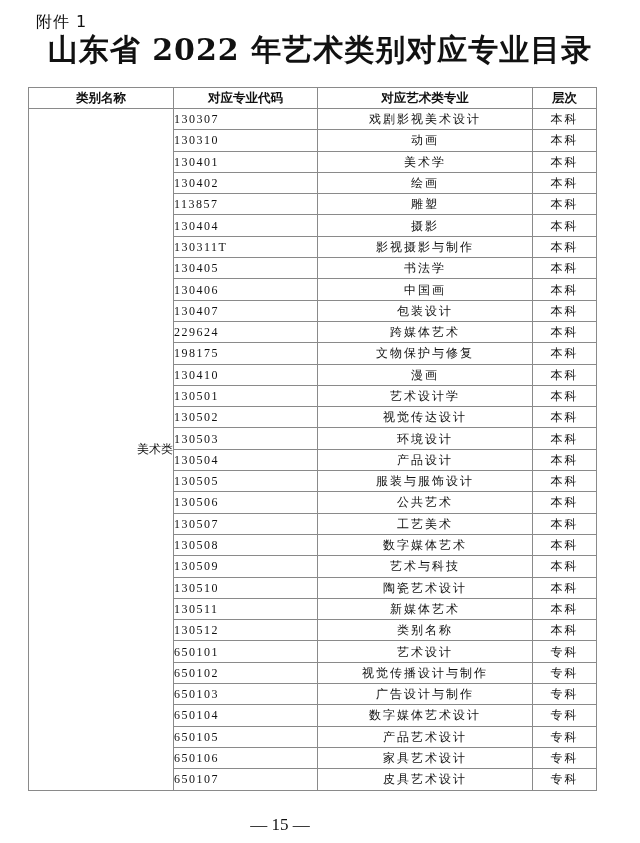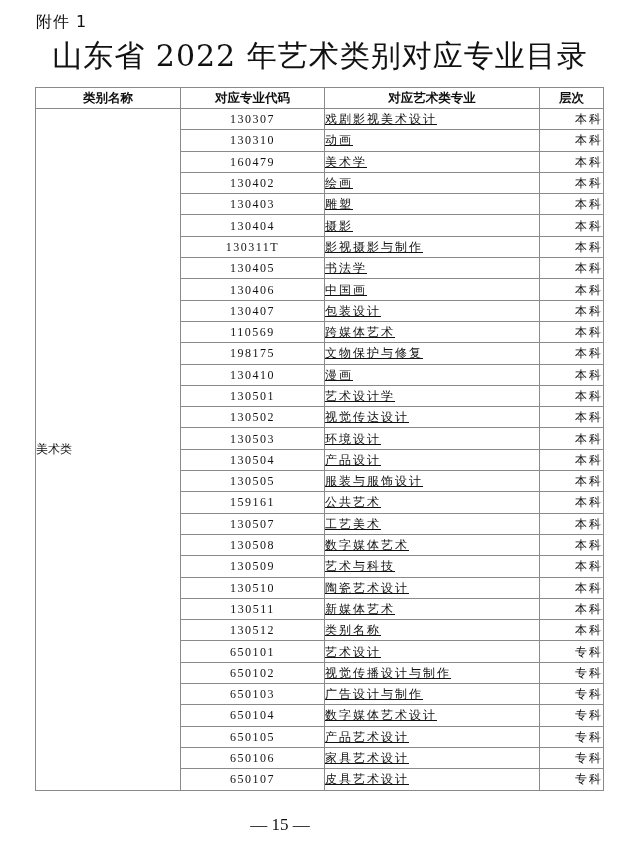--- a/index.html
+++ b/index.html
@@ -6,41 +6,41 @@
     body {
       width: 640px; height: 843px; position: relative; overflow: hidden;
       font-family: "DejaVu Serif", "Liberation Serif", serif; color: #111;
     }
     .attachment {
       position: absolute; left: 36px; top: 12px;
       font-family: "DejaVu Sans", "Liberation Sans", sans-serif;
       font-size: 16px; font-weight: normal; letter-spacing: 1px;
     }
     .title {
-      position: absolute; left: 0; width: 640px; top: 36px; text-align: center;
+      position: absolute; left: 0; width: 640px; top: 30px; text-align: center;
       font-family: "DejaVu Serif", "Liberation Serif", serif;
-      font-size: 30px; font-weight: normal; letter-spacing: 1px;
+      font-size: 30px; font-weight: bold; letter-spacing: 1px;
     }
     table.catalog {
-      position: absolute; left: 35px; top: 87px; width: 568px;
+      position: absolute; left: 28px; top: 87px; width: 568px;
       border-collapse: collapse; table-layout: fixed; padding-left: 32px;
     }
     table.catalog th, table.catalog td {
       border: 1.5px solid #8a8a8a; padding: 0; height: 20.3px;
       font-size: 12px; line-height: 20px; white-space: nowrap; overflow: hidden;
     }
     table.catalog th {
       height: 20px;
       font-family: "DejaVu Sans", "Liberation Sans", sans-serif;
       font-weight: bold; font-size: 12.5px; text-align: center;
     }
-    td.cat { text-align: left; vertical-align: middle; }
-    td.code { text-align: center; letter-spacing: 1.5px; font-family: "Liberation Serif", serif; font-size: 12.5px; }
-    td.major { text-align: left; padding-left: 8px; letter-spacing: 2px; text-decoration: underline; }
-    td.level { text-align: right; letter-spacing: 2px; }
+    td.cat { text-align: right; vertical-align: middle; }
+    td.code { letter-spacing: 1.5px; font-family: "Liberation Serif", serif; font-size: 12.5px; }
+    td.major { text-align: center; padding-left: 8px; letter-spacing: 2px; }
+    td.level { text-align: center; letter-spacing: 2px; }
     .page-number {
       position: absolute; left: 0; width: 560px; top: 815px; text-align: center;
       font-family: "Liberation Serif", "DejaVu Serif", serif; font-size: 17px;
     }
   </style>
 </head>
 <body>
 
 <div class="attachment">附件 1</div>
 <div class="title">山东省 2022 年艺术类别对应专业目录</div>
@@ -66,31 +66,31 @@
         <td class="code">130307</td>
         <td class="major">戏剧影视美术设计</td>
         <td class="level">本科</td>
       </tr>
       <tr>
         <td class="code">130310</td>
         <td class="major">动画</td>
         <td class="level">本科</td>
       </tr>
       <tr>
-        <td class="code">160479</td>
+        <td class="code">130401</td>
         <td class="major">美术学</td>
         <td class="level">本科</td>
       </tr>
       <tr>
         <td class="code">130402</td>
         <td class="major">绘画</td>
         <td class="level">本科</td>
       </tr>
       <tr>
-        <td class="code">130403</td>
+        <td class="code">113857</td>
         <td class="major">雕塑</td>
         <td class="level">本科</td>
       </tr>
       <tr>
         <td class="code">130404</td>
         <td class="major">摄影</td>
         <td class="level">本科</td>
       </tr>
       <tr>
         <td class="code">130311T</td>
@@ -106,21 +106,21 @@
         <td class="code">130406</td>
         <td class="major">中国画</td>
         <td class="level">本科</td>
       </tr>
       <tr>
         <td class="code">130407</td>
         <td class="major">包装设计</td>
         <td class="level">本科</td>
       </tr>
       <tr>
-        <td class="code">110569</td>
+        <td class="code">229624</td>
         <td class="major">跨媒体艺术</td>
         <td class="level">本科</td>
       </tr>
       <tr>
         <td class="code">198175</td>
         <td class="major">文物保护与修复</td>
         <td class="level">本科</td>
       </tr>
       <tr>
         <td class="code">130410</td>
@@ -146,21 +146,21 @@
         <td class="code">130504</td>
         <td class="major">产品设计</td>
         <td class="level">本科</td>
       </tr>
       <tr>
         <td class="code">130505</td>
         <td class="major">服装与服饰设计</td>
         <td class="level">本科</td>
       </tr>
       <tr>
-        <td class="code">159161</td>
+        <td class="code">130506</td>
         <td class="major">公共艺术</td>
         <td class="level">本科</td>
       </tr>
       <tr>
         <td class="code">130507</td>
         <td class="major">工艺美术</td>
         <td class="level">本科</td>
       </tr>
       <tr>
         <td class="code">130508</td>

